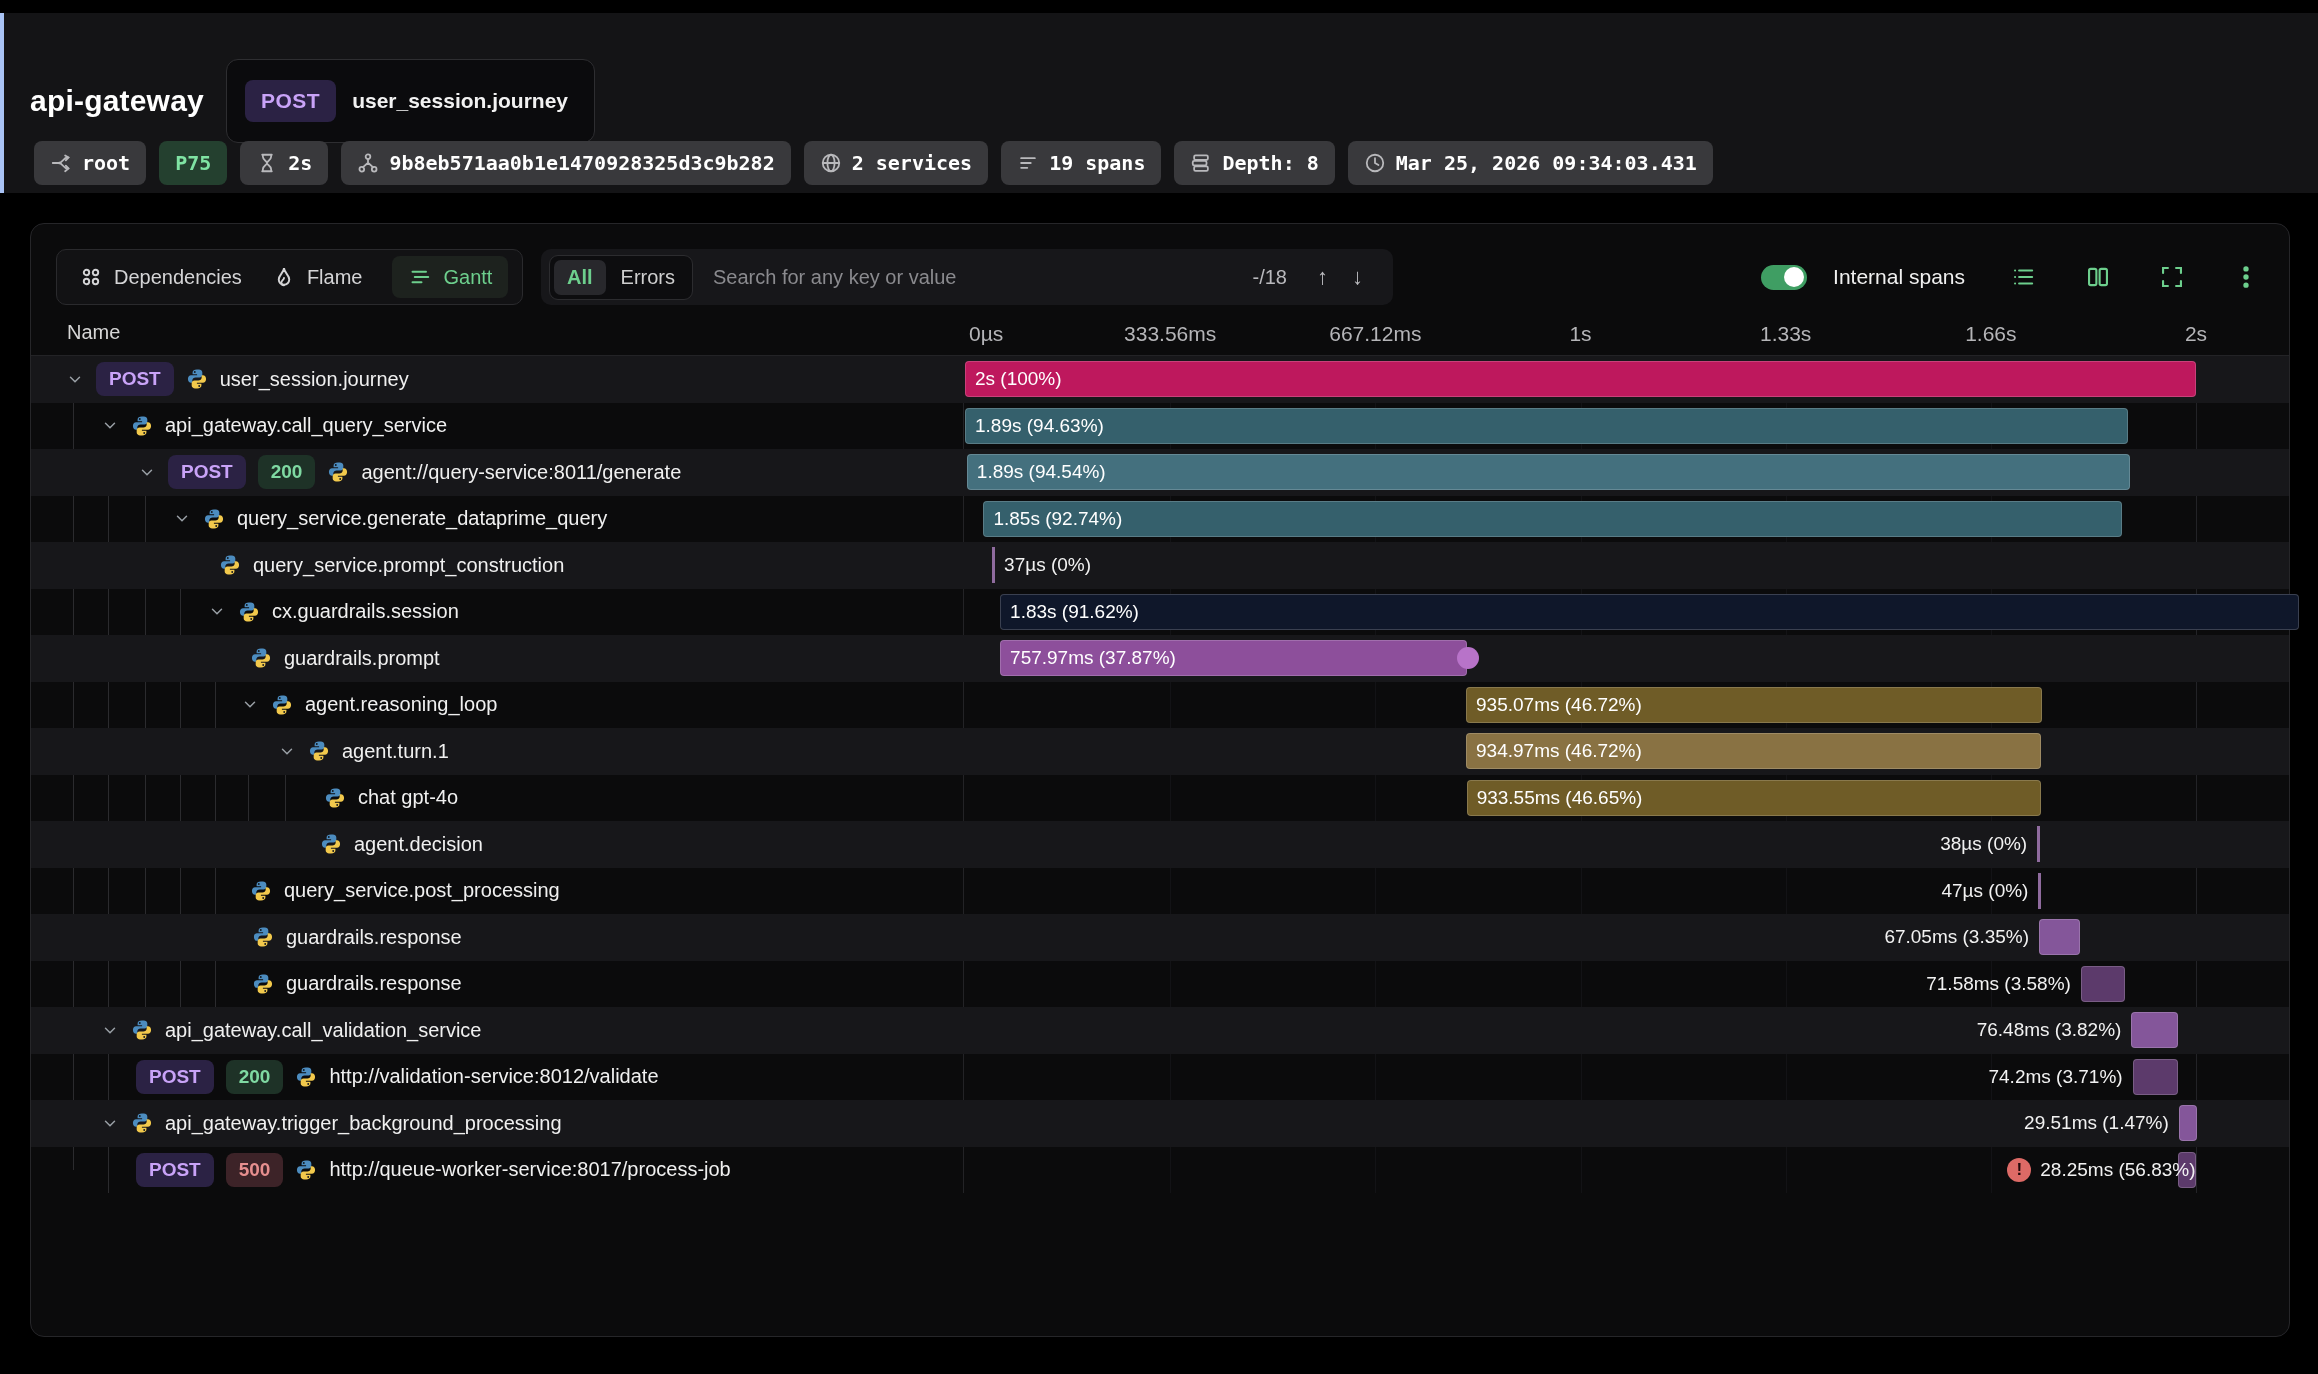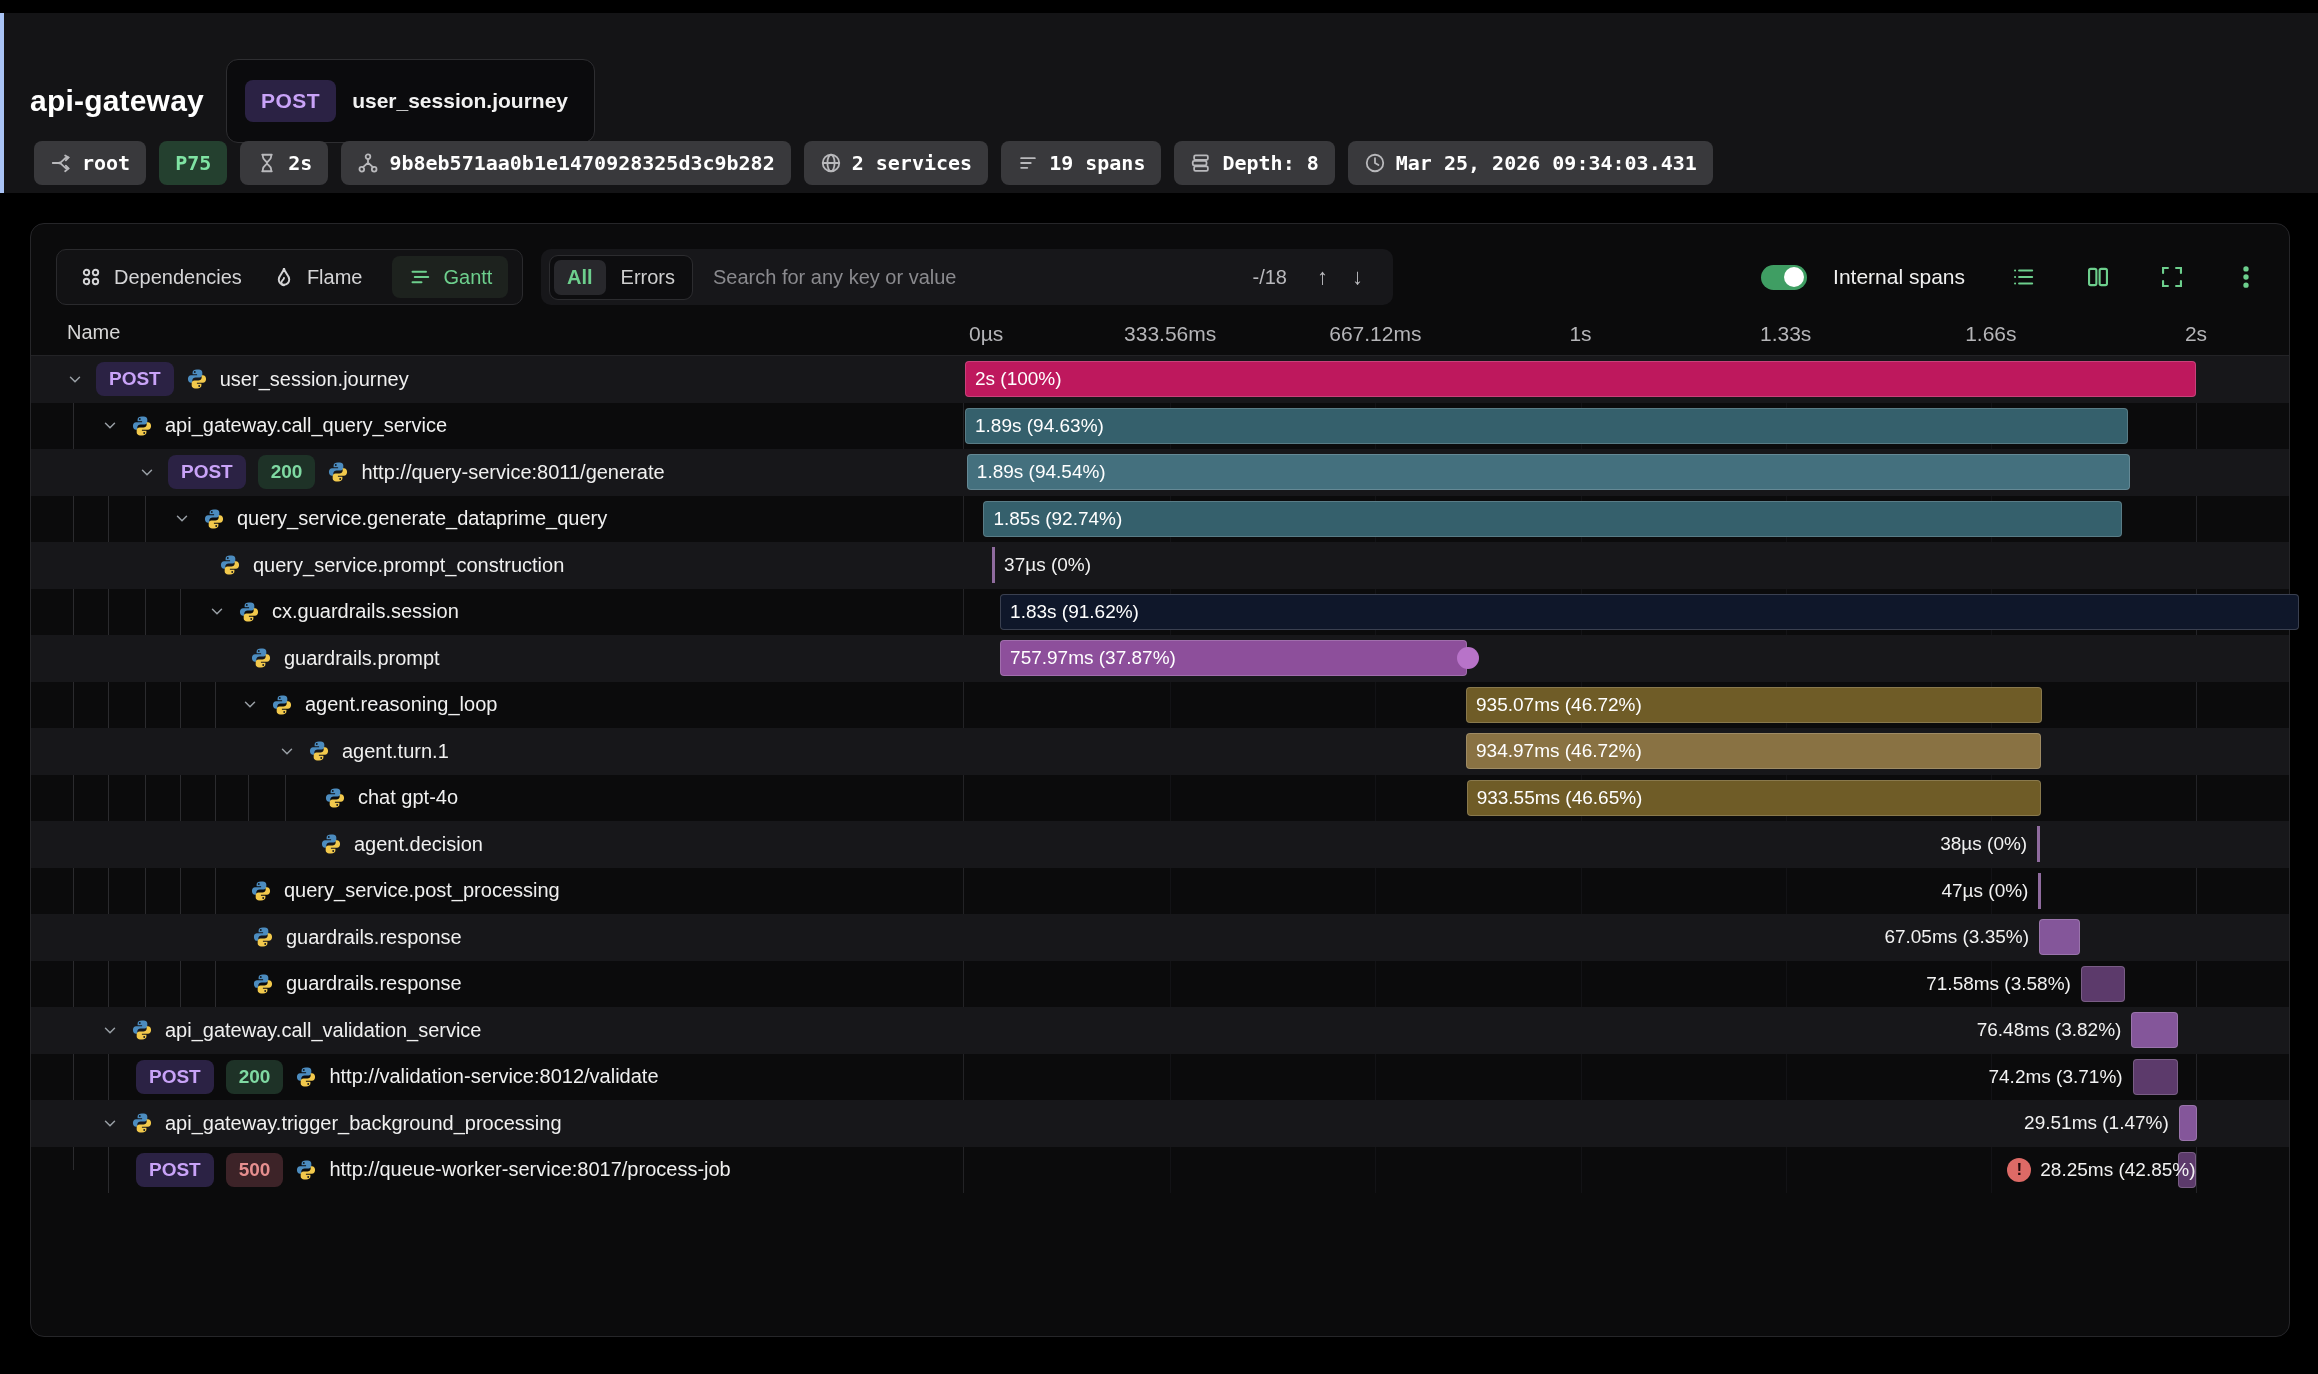--- a/index.html
+++ b/index.html
@@ -346,21 +346,21 @@
           <span class="row-badge method">POST</span>
           <span class="row-badge ok">200</span>
           <span class="" style="display: inline-flex;">
             <svg width="22" height="22" viewBox="0 0 24 24">
               <path fill="#4c8cbf" d="M11.9 1.6c-3.1 0-4.7 1.4-4.7 3.2v2.1h4.9v.9H5.5c-1.9 0-3.4 1.6-3.4 4.2 0 2.6 1.5 4.2 3.4 4.2h1.4v-2.5c0-1.9 1.7-3.3 3.6-3.3h4.3c1.6 0 3-1.4 3-3V4.8c0-1.8-1.8-3.2-3.7-3.2h-2.2z"></path>
               <path fill="#f2c94c" d="M12.1 22.4c3.1 0 4.7-1.4 4.7-3.2v-2.1h-4.9v-.9h6.6c1.9 0 3.4-1.6 3.4-4.2 0-2.6-1.5-4.2-3.4-4.2h-1.4v2.5c0 1.9-1.7 3.3-3.6 3.3H9.2c-1.6 0-3 1.4-3 3v2.6c0 1.8 1.8 3.2 3.7 3.2h2.2z"></path>
               <circle fill="#10151c" cx="9.6" cy="4.4" r="1"></circle>
               <circle fill="#10151c" cx="14.4" cy="19.6" r="1"></circle>
             </svg>
           </span>
-          <span class="row-name">http://query-service:8011/generate</span>
+          <span class="row-name">agent://query-service:8011/generate</span>
         </div>
         <div class="bar-cell">
           <div class="bar" style="left: 3.8465px; width: 1163.3px; background: rgb(68, 112, 126);">
             <span class="bar-label-in">1.89s (94.54%)</span>
           </div>
         </div>
       </div>
       <div class="row" style="top: 139.5px;">
         <div class="name-cell" style="padding-left: 142px;">
           <span class="chev" style="display: inline-flex;">
@@ -665,18 +665,18 @@
               <circle fill="#10151c" cx="9.6" cy="4.4" r="1"></circle>
               <circle fill="#10151c" cx="14.4" cy="19.6" r="1"></circle>
             </svg>
           </span>
           <span class="row-name">http://queue-worker-service:8017/process-job</span>
         </div>
         <div class="bar-cell">
           <div class="bar" style="left: 1215.15px; width: 17.3879px; background: rgb(92, 58, 107);"></div>
           <div class="float-label" style="right: 95.4616px; z-index: 2;">
             <span class="err-ic">!</span>
-            <span>28.25ms (42.85%)</span>
+            <span>28.25ms (56.83%)</span>
           </div>
         </div>
       </div>
     </div>
 </div>
 
 </body></html>

